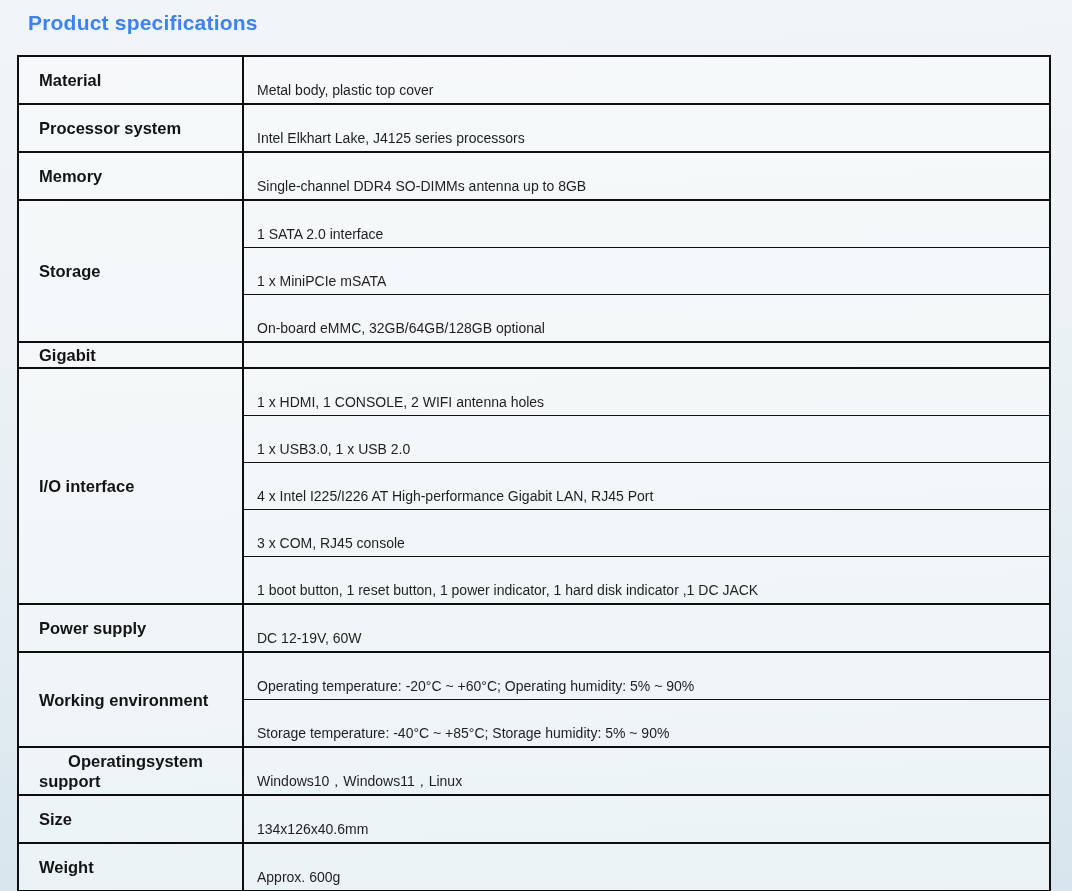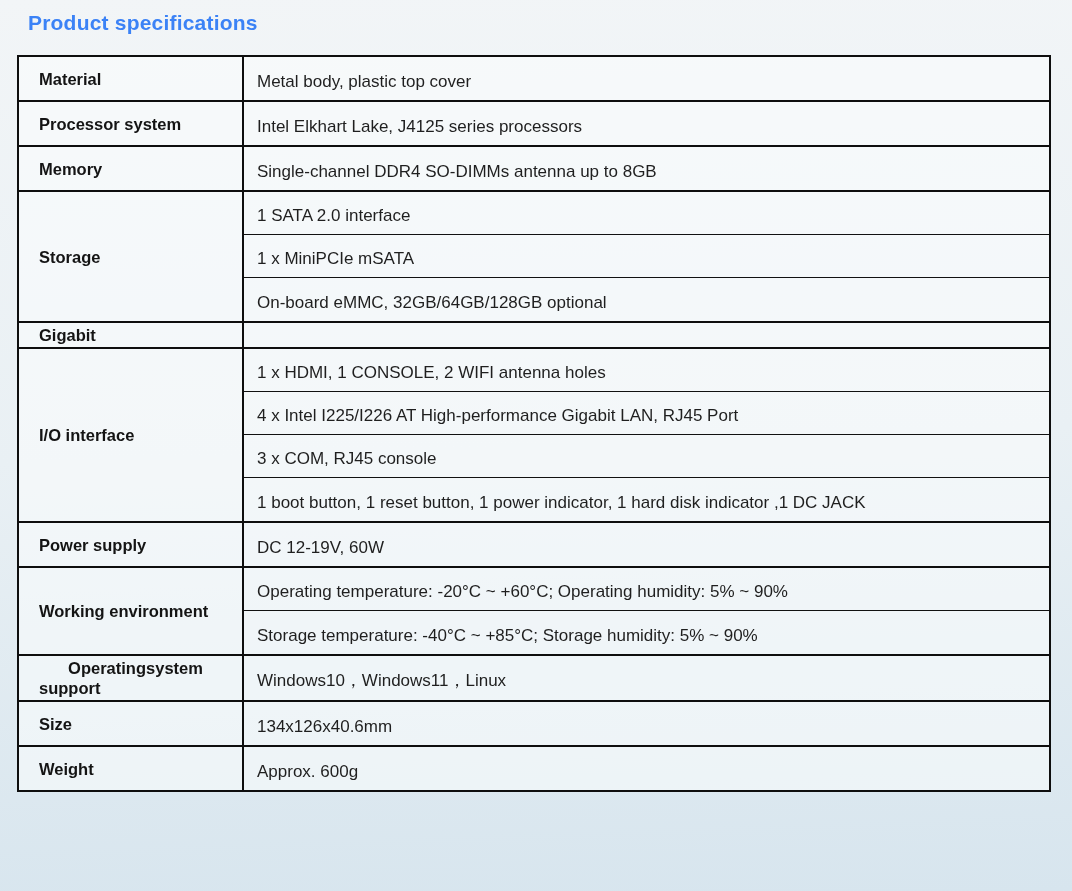--- a/index.html
+++ b/index.html
@@ -61,22 +61,22 @@
     flex: 1 1 auto;
     display: flex;
     flex-direction: column;
   }
   .value-row {
     box-sizing: border-box;
     min-height: 43px;
     border-bottom: 1px solid #111111;
     display: flex;
     align-items: center;
-    padding: 9px 10px 3px 13px;
-    font-size: 17px;
+    padding: 23px 10px 3px 13px;
+    font-size: 14px;
     line-height: 20px;
     color: #1f1f1f;
   }
   .value-row:last-child {
     border-bottom: none;
   }
 </style>
 </head>
 <body>
 
@@ -110,20 +110,21 @@
           <div class="value-row">On-board eMMC, 32GB/64GB/128GB optional</div>
         </div>
       </div>
       <div class="group">
         <div class="label-cell">Gigabit</div>
       </div>
       <div class="group">
         <div class="label-cell">I/O interface</div>
         <div class="values">
           <div class="value-row">1 x HDMI, 1 CONSOLE, 2 WIFI antenna holes</div>
+          <div class="value-row">1 x USB3.0, 1 x USB 2.0</div>
           <div class="value-row">4 x Intel I225/I226 AT High-performance Gigabit LAN, RJ45 Port</div>
           <div class="value-row">3 x COM, RJ45 console</div>
           <div class="value-row">1 boot button, 1 reset button, 1 power indicator, 1 hard disk indicator ,1 DC JACK</div>
         </div>
       </div>
       <div class="group">
         <div class="label-cell">Power supply</div>
         <div class="values">
           <div class="value-row">DC 12-19V, 60W</div>
         </div>

